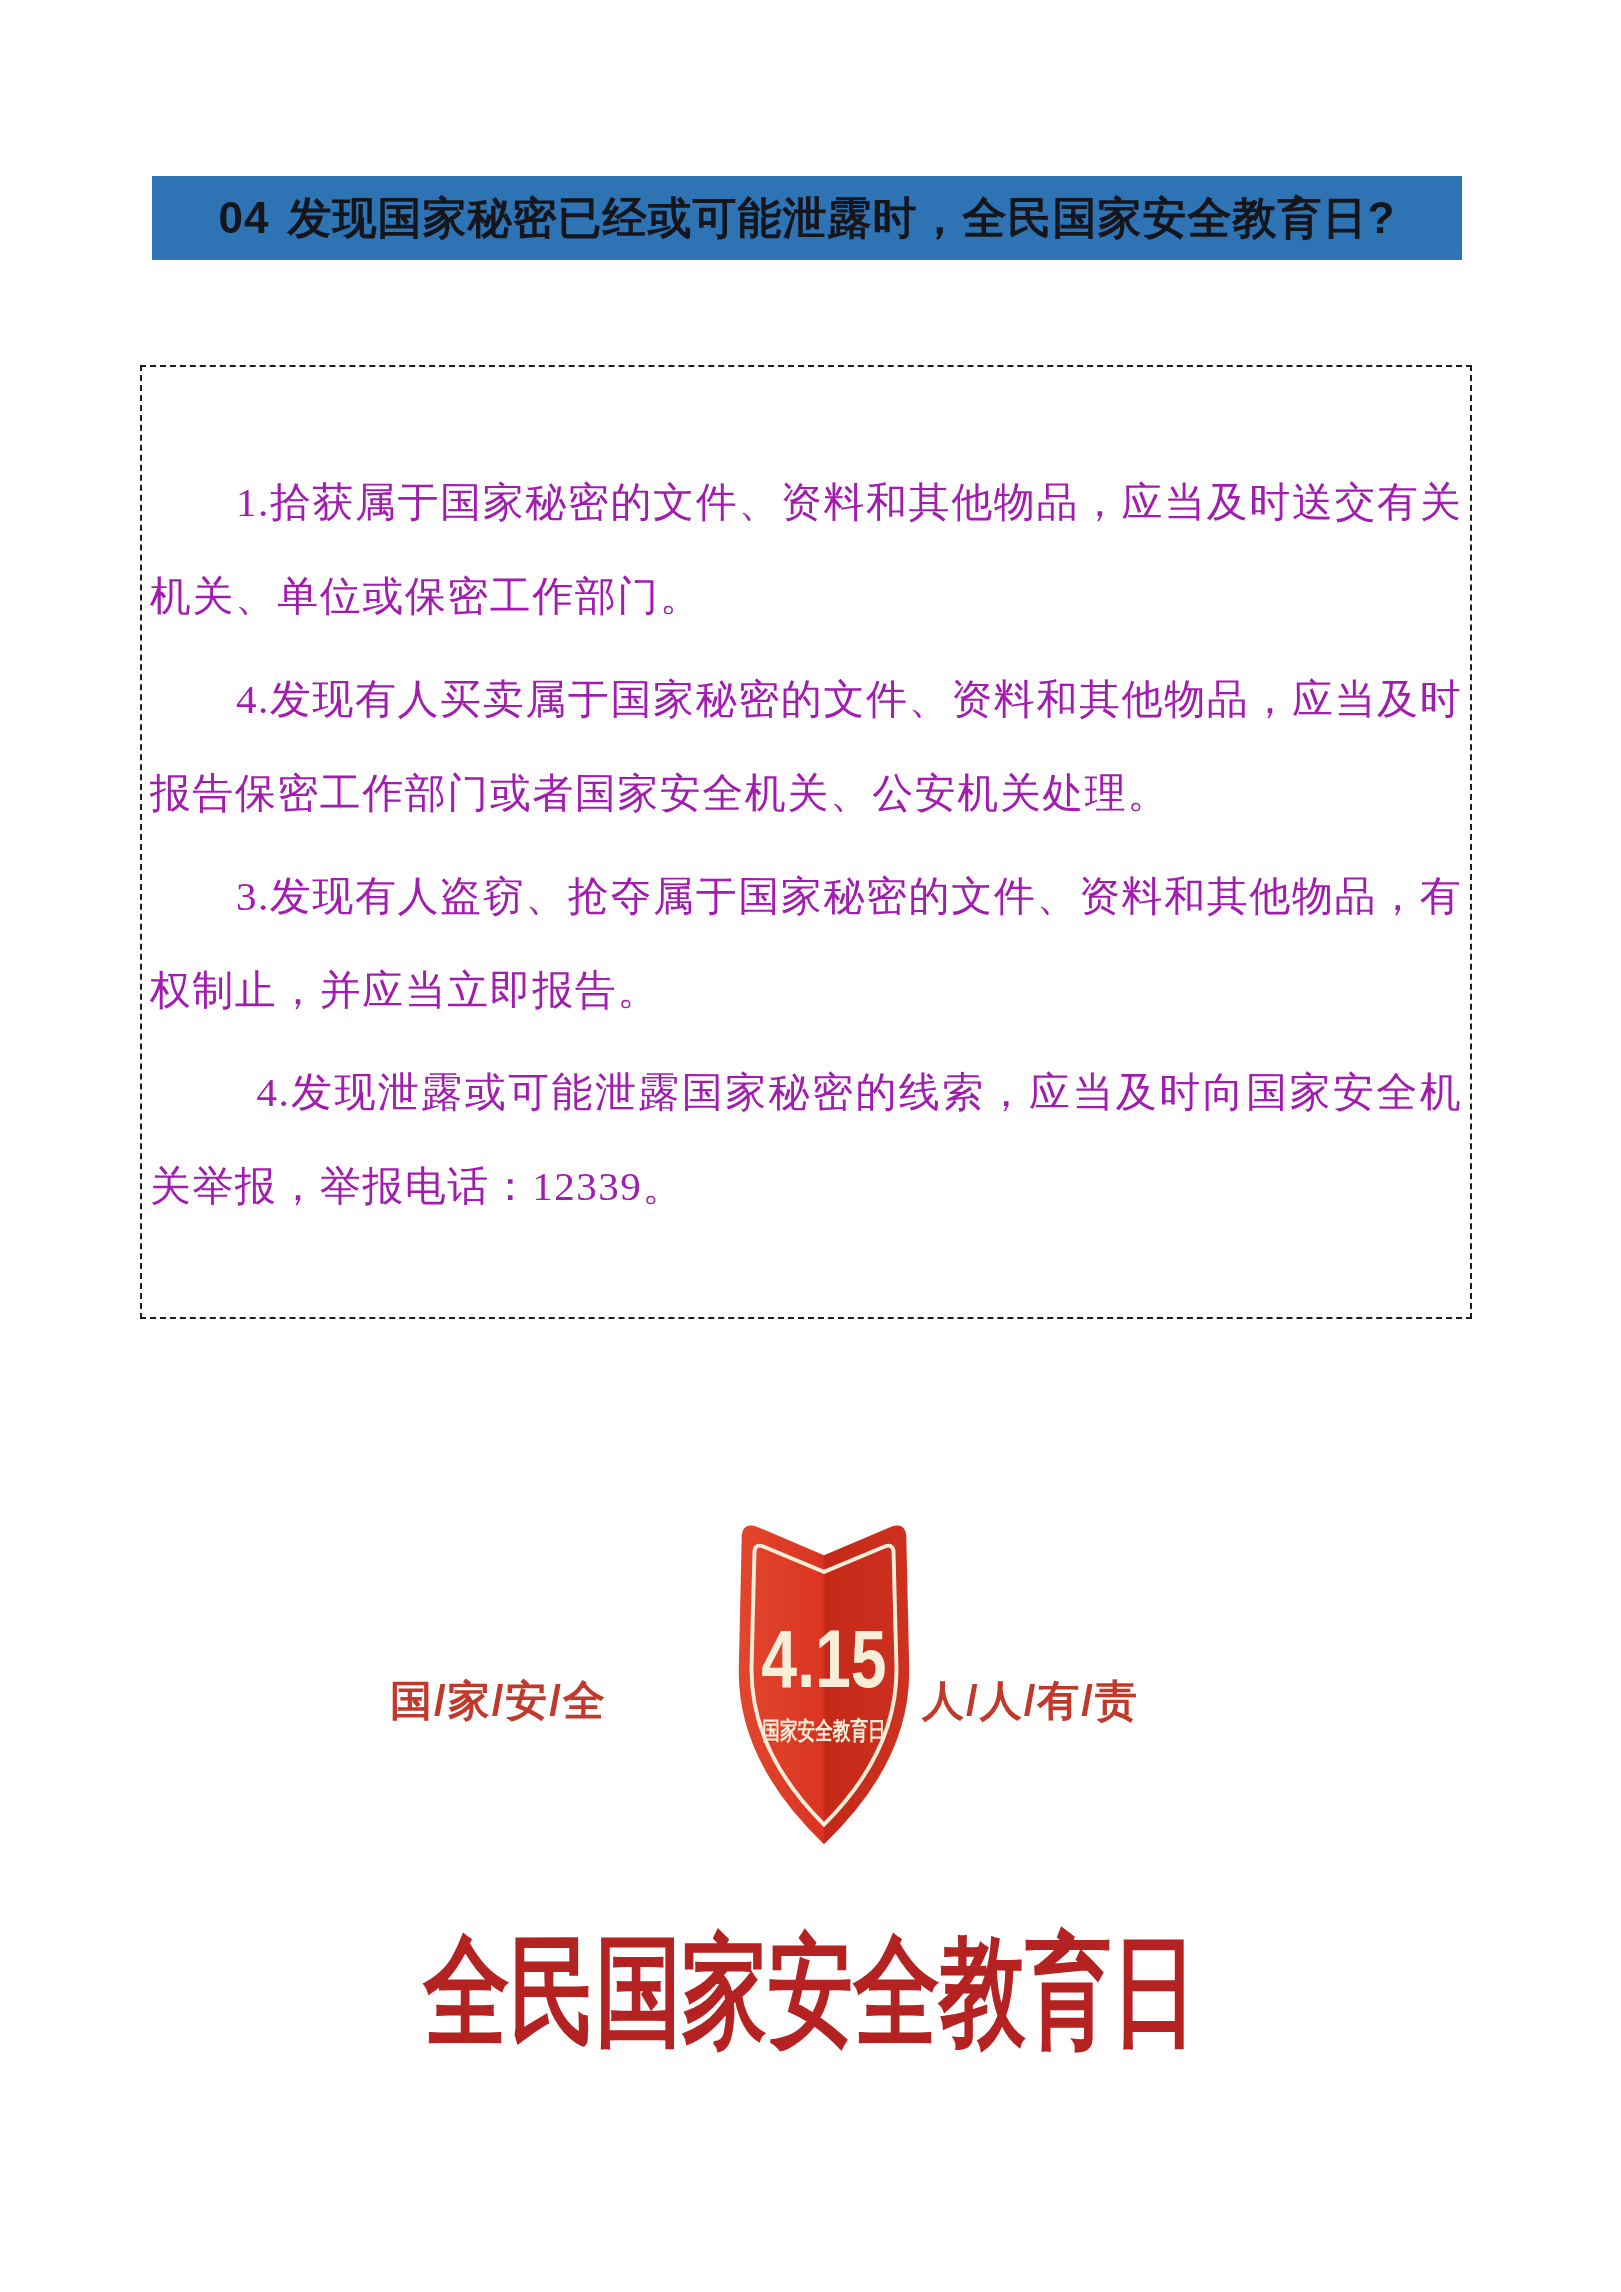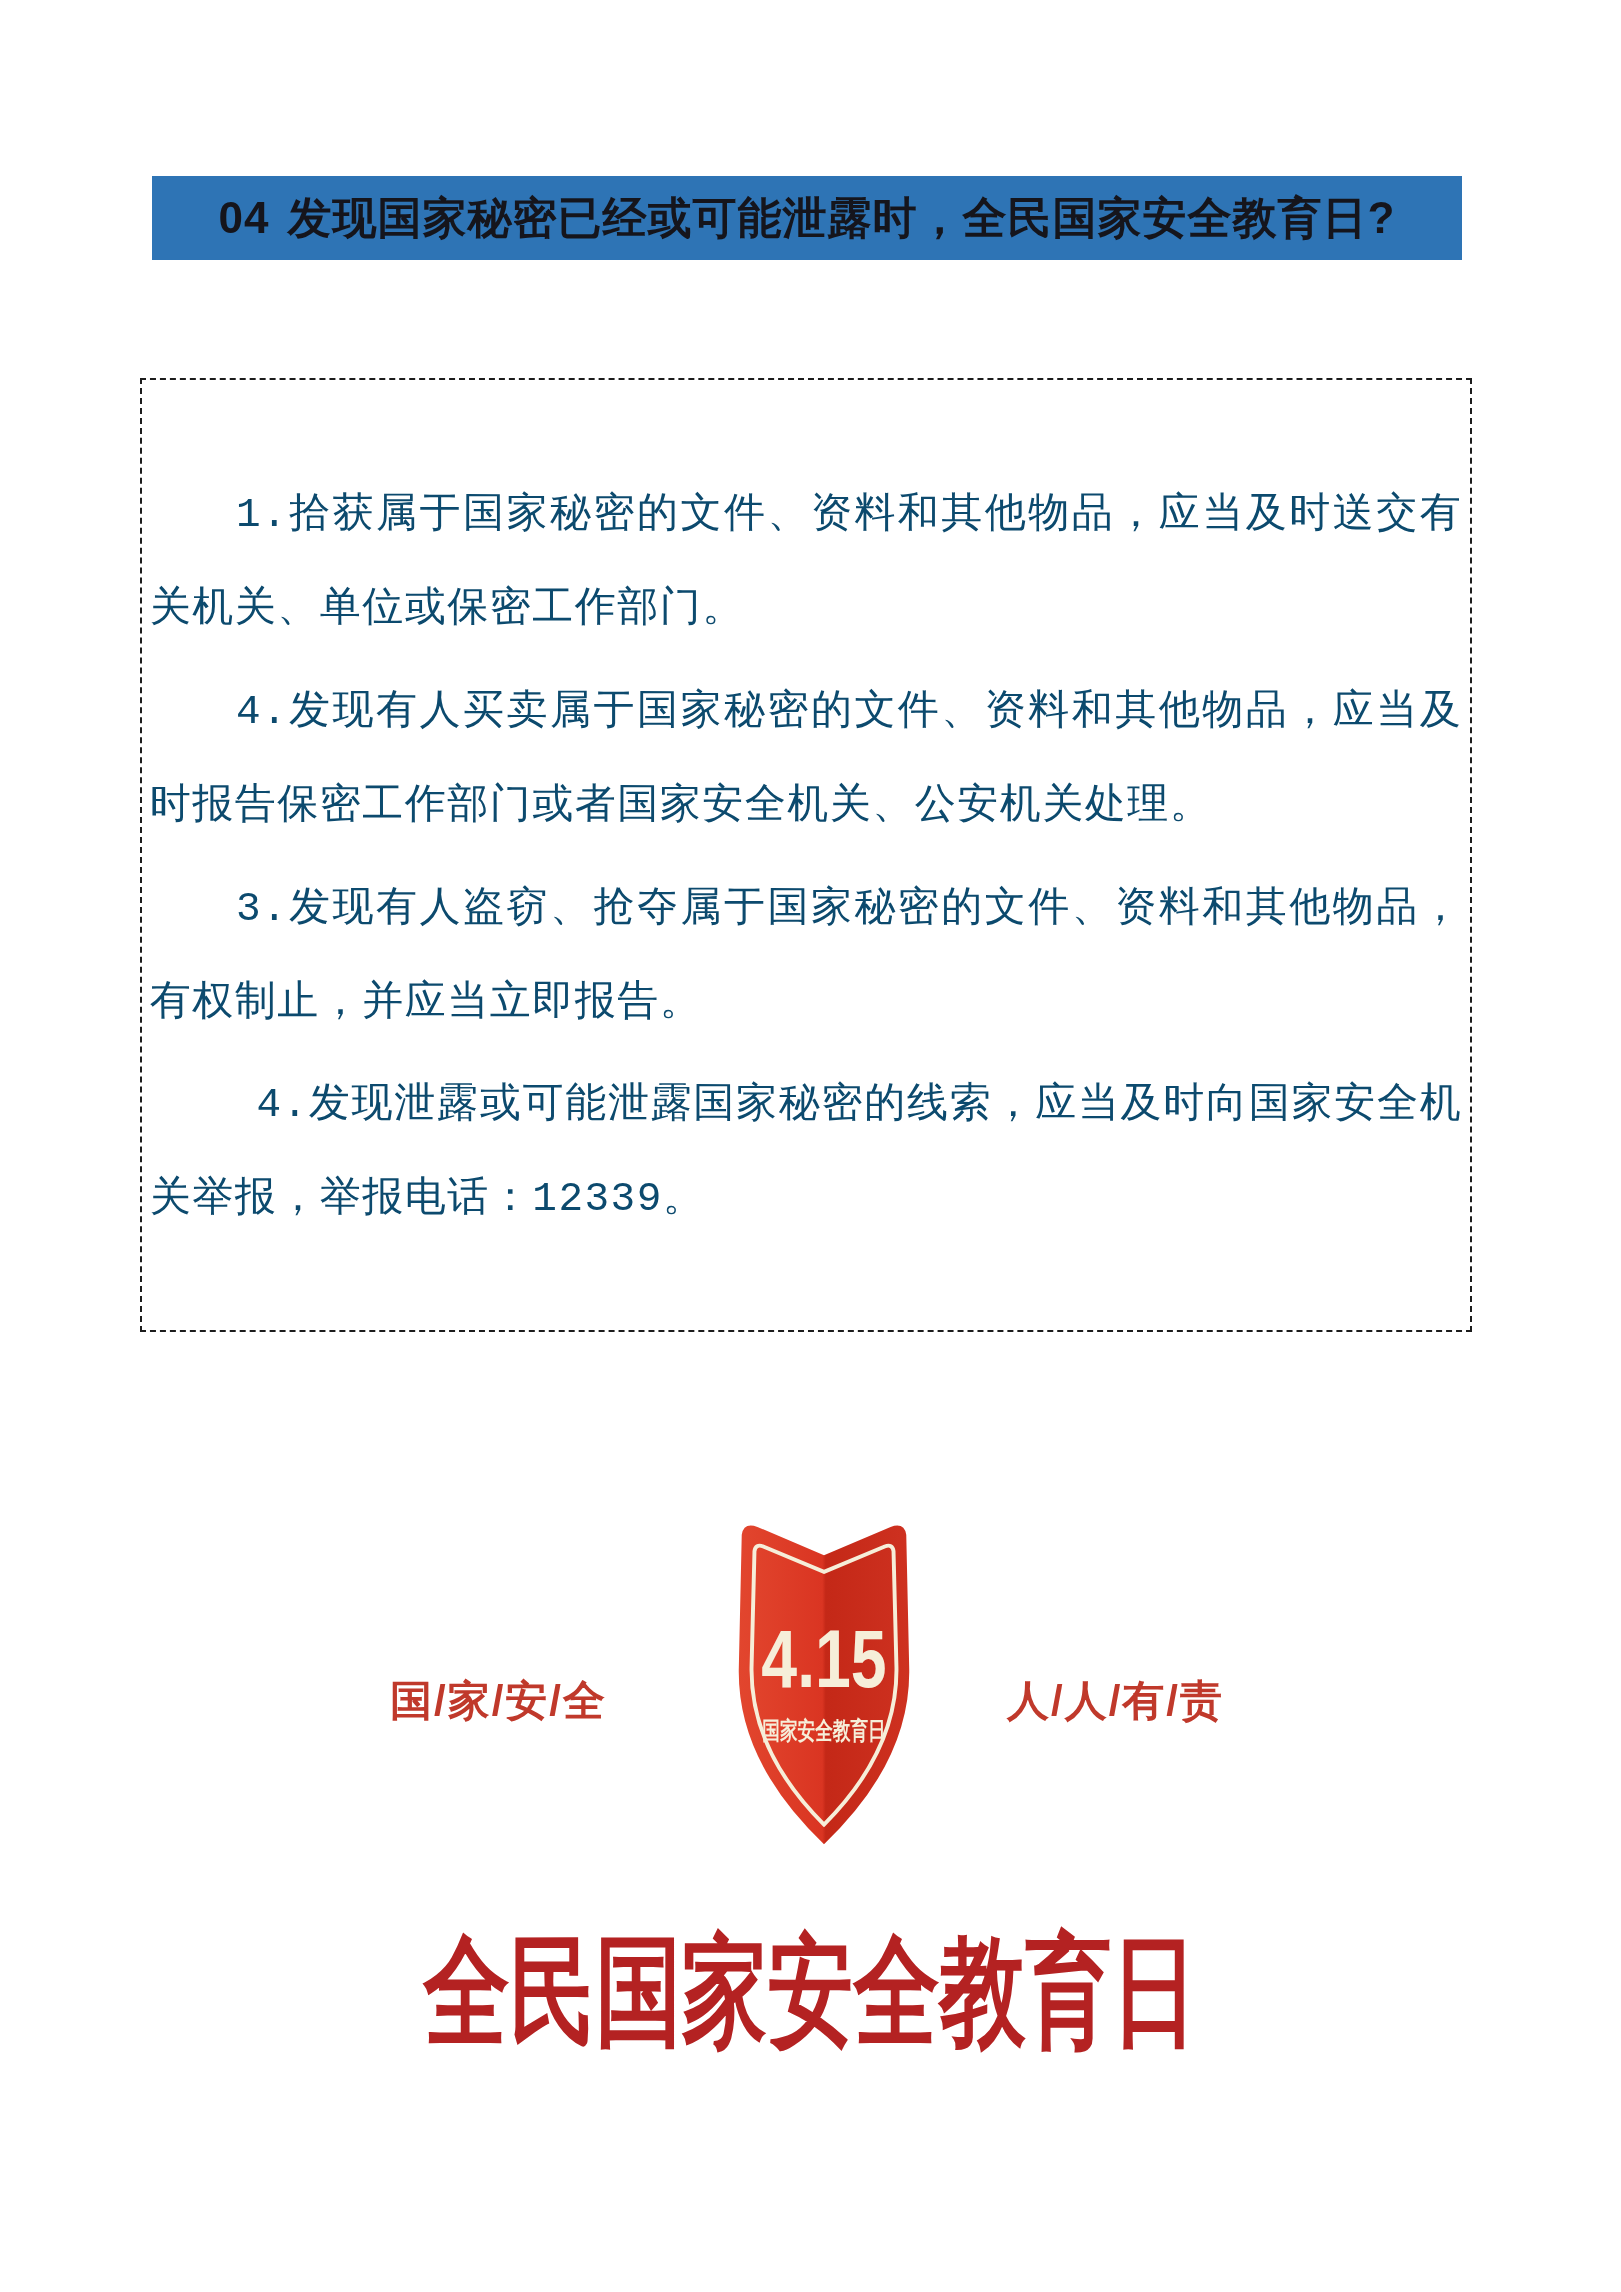--- a/index.html
+++ b/index.html
@@ -26,48 +26,48 @@
     font-weight: bold;
     font-size: 44px;
     letter-spacing: 1px;
     white-space: nowrap;
   }
   .header-bar .section-number { margin-right: 18px; }
 
   
   .content-box {
     position: absolute;
-    left: 140px; top: 378px;
+    left: 140px; top: 365px;
     width: 1332px; height: 954px;
     border: 2.9px dashed #1c1c1c;
     padding: 88px 7.8px 0 7.8px;
-    font-family: Liberation Mono, monospace;
+    font-family: Liberation Serif, serif;
     font-size: 41px;
     line-height: 94px;
     letter-spacing: 1.5px;
-    color: #0c4a6e;
+    color: #a21caf;
     text-align: justify;
   }
   .content-box p { margin: 0 0 8.8px 0; text-indent: 2.1em; }
   .content-box p.deep-indent { text-indent: 2.6em; }
 
   
   .slogan {
     position: absolute;
     top: 1666px;
     height: 69px;
     line-height: 69px;
     font-size: 42px;
     font-weight: bold;
     color: #c0392b;
     letter-spacing: 2px;
     white-space: nowrap;
   }
   .slogan-left  { left: 390px; }
-  .slogan-right { left: 1007px; }
+  .slogan-right { left: 922px; }
 
   .shield-logo {
     position: absolute;
     left: 720px; top: 1521px;
     width: 208px; height: 331px;
   }
   .shield-logo text {
     font-family: "Liberation Sans", "DejaVu Sans", sans-serif;
     font-weight: bold;
     fill: #f6eed9;

